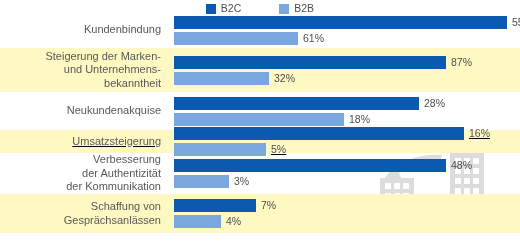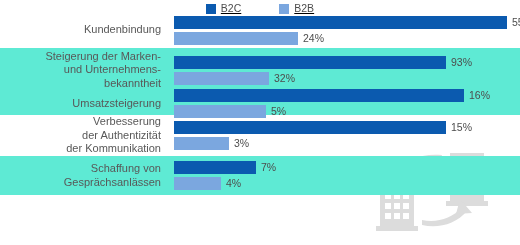--- a/index.html
+++ b/index.html
@@ -28,21 +28,20 @@
   
   .legend{
     position:absolute;
     top:0px;left:0;right:0;
     height:14px;
     display:flex;
     justify-content:center;
     align-items:flex-end;
     gap:38px;
     z-index:4;
-    text-decoration:underline;
   }
   .legend-item{display:flex;align-items:center;gap:5px;}
   .legend-swatch{width:10px;height:10px;display:block;}
   .legend-label{
     font-size:10.5px;
     color:#4d4d4d;
     line-height:11px;
     white-space:nowrap;
   }
 
@@ -53,21 +52,21 @@
     width:520px;height:233px;
     z-index:3;
   }
   .row{
     position:relative;
     display:flex;
     align-items:center;
     box-sizing:border-box;
     padding-left:29px;
   }
-  .row.banded{background:#5eead4;}
+  .row.banded{background:#fef9c3;}
 
   .cat-label{
     width:139px;
     flex:0 0 139px;
     box-sizing:border-box;
     padding-right:7px;
     text-align:right;
     font-size:11px;
     line-height:13.5px;
     color:#585858;
@@ -169,60 +168,73 @@
   <div class="rows" id="rows">
       <div class="row" style="height: 36px;">
         <div class="cat-label">Kundenbindung</div>
         <div class="bars">
           <div class="barline">
             <span class="bar" style="background: rgb(11, 90, 175); width: 333px;"></span>
             <span class="bar-value">55%</span>
           </div>
           <div class="barline">
             <span class="bar" style="background: rgb(123, 167, 223); width: 124px;"></span>
-            <span class="bar-value">24%</span>
+            <span class="bar-value">61%</span>
           </div>
         </div>
       </div>
       <div class="row banded" style="height: 44px;">
         <div class="cat-label">Steigerung der Marken-
 und Unternehmens-
 bekanntheit</div>
         <div class="bars">
           <div class="barline">
             <span class="bar" style="background: rgb(11, 90, 175); width: 272px;"></span>
-            <span class="bar-value">93%</span>
+            <span class="bar-value">87%</span>
           </div>
           <div class="barline">
             <span class="bar" style="background: rgb(123, 167, 223); width: 95px;"></span>
             <span class="bar-value">32%</span>
           </div>
         </div>
       </div>
-      <div class="row banded" style="height: 23px;">
+      <div class="row" style="height: 38px;">
+        <div class="cat-label">Neukundenakquise</div>
+        <div class="bars">
+          <div class="barline">
+            <span class="bar" style="background: rgb(11, 90, 175); width: 245px;"></span>
+            <span class="bar-value">28%</span>
+          </div>
+          <div class="barline">
+            <span class="bar" style="background: rgb(123, 167, 223); width: 170px;"></span>
+            <span class="bar-value">18%</span>
+          </div>
+        </div>
+      </div>
+      <div class="row banded" style="height: 23px; text-decoration: underline;">
         <div class="cat-label">Umsatzsteigerung</div>
         <div class="bars">
           <div class="barline">
             <span class="bar" style="background: rgb(11, 90, 175); width: 290px;"></span>
             <span class="bar-value">16%</span>
           </div>
           <div class="barline">
             <span class="bar" style="background: rgb(123, 167, 223); width: 92px;"></span>
             <span class="bar-value">5%</span>
           </div>
         </div>
       </div>
       <div class="row" style="height: 41px;">
         <div class="cat-label">Verbesserung
 der Authentizität
 der Kommunikation</div>
         <div class="bars">
           <div class="barline">
             <span class="bar" style="background: rgb(11, 90, 175); width: 272px;"></span>
-            <span class="bar-value">15%</span>
+            <span class="bar-value">48%</span>
           </div>
           <div class="barline">
             <span class="bar" style="background: rgb(123, 167, 223); width: 55px;"></span>
             <span class="bar-value">3%</span>
           </div>
         </div>
       </div>
       <div class="row banded" style="height: 39px;">
         <div class="cat-label">Schaffung von
 Gesprächsanlässen</div>

